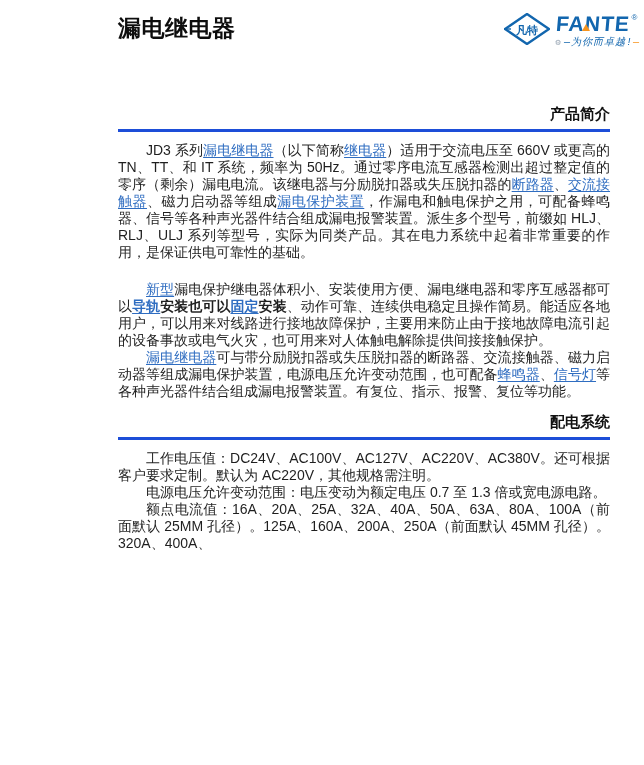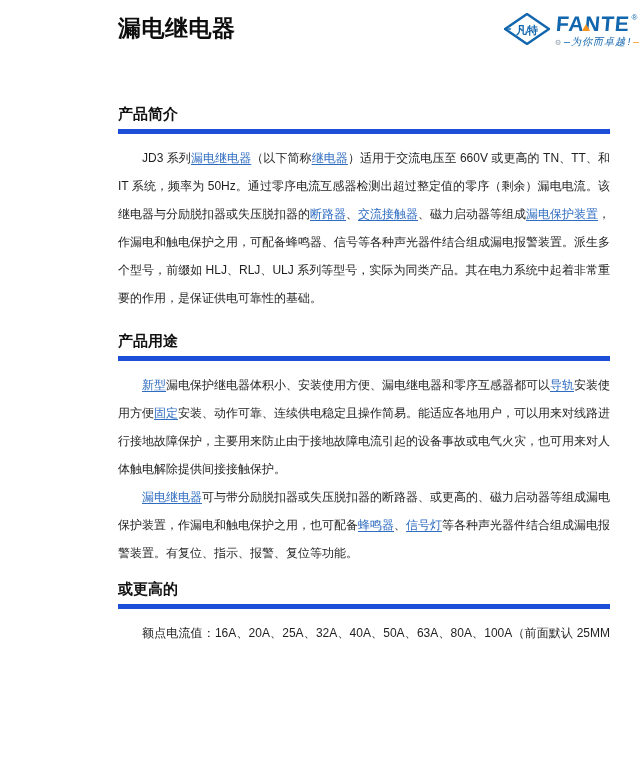--- a/index.html
+++ b/index.html
@@ -86,37 +86,38 @@
   }
   .section { margin-top: 20px; }
   .section.first { margin-top: 62px; }
   .section.last { margin-top: 13px; }
   .sec-head {
     font-size: 15px;
     line-height: 18px;
     font-weight: bold;
     color: #111111;
     padding-bottom: 6px;
-    border-bottom: 5px solid #1d4ed8;
+    border-bottom: 3px solid #1d4ed8;
+    text-align: right;
   }
   .sec-body { margin-top: 10px; }
   .para {
-    font-size: 12px;
-    line-height: 28px;
+    font-size: 14px;
+    line-height: 17px;
     text-indent: 2em;
     text-align: justify;
     color: #1f1f1f;
   }
   .para a.link {
     color: #2f6dc1;
     text-decoration: underline;
     text-underline-offset: 2px;
     cursor: pointer;
   }
-  .para .bold { font-weight: normal; }
+  .para .bold { font-weight: bold; }
 </style>
 </head>
 <body>
 
 <div class="page">
 
   <h1 class="doc-title">漏电继电器</h1>
 
   <div class="logo">
     <svg width="46" height="32" viewBox="0 0 46 32">
@@ -139,28 +140,29 @@
   <div class="content">
 
     <section class="section first">
       <h2 class="sec-head">产品简介</h2>
       <div class="sec-body">
           <p class="para"><span>JD3 系列</span><a class="link" href="#">漏电继电器</a><span>（以下简称</span><a class="link" href="#">继电器</a><span>）适用于交流电压至 660V 或更高的 TN、TT、和 IT 系统，频率为 50Hz。通过零序电流互感器检测出超过整定值的零序（剩余）漏电电流。该继电器与分励脱扣器或失压脱扣器的</span><a class="link" href="#">断路器</a><span>、</span><a class="link" href="#">交流接触器</a><span>、磁力启动器等组成</span><a class="link" href="#">漏电保护装置</a><span>，作漏电和触电保护之用，可配备蜂鸣器、信号等各种声光器件结合组成漏电报警装置。派生多个型号，前缀如 HLJ、RLJ、ULJ 系列等型号，实际为同类产品。其在电力系统中起着非常重要的作用，是保证供电可靠性的基础。</span></p>
         </div>
     </section>
 
     <section class="section">
-      <h2 class="sec-head">产品用途</h2>
       <div class="sec-body">
-          <p class="para"><a class="link" href="#">新型</a><span>漏电保护继电器体积小、安装使用方便、漏电继电器和零序互感器都可以</span><a class="link bold" href="#">导轨</a><span class="bold">安装使用方便</span><a class="link bold" href="#">固定</a><span class="bold">安装</span><span>、动作可靠、连续供电稳定且操作简易。能适应各地用户，可以用来对线路进行接地故障保护，主要用来防止由于接地故障电流引起的设备事故或电气火灾，也可用来对人体触电解除提供间接接触保护。</span></p>
-          <p class="para"><a class="link" href="#">漏电继电器</a><span>可与带分励脱扣器或失压脱扣器的断路器、或更高的、磁力启动器等组成漏电保护装置，作漏电和触电保护之用，也可配备</span><a class="link" href="#">蜂鸣器</a><span>、</span><a class="link" href="#">信号灯</a><span>等各种声光器件结合组成漏电报警装置。有复位、指示、报警、复位等功能。</span></p>
+          <p class="para"><a class="link" href="#">新型</a><span>漏电保护继电器体积小、安装使用方便、漏电继电器和零序互感器都可以</span><a class="link bold" href="#">导轨</a><span class="bold">安装也可以</span><a class="link bold" href="#">固定</a><span class="bold">安装</span><span>、动作可靠、连续供电稳定且操作简易。能适应各地用户，可以用来对线路进行接地故障保护，主要用来防止由于接地故障电流引起的设备事故或电气火灾，也可用来对人体触电解除提供间接接触保护。</span></p>
+          <p class="para"><a class="link" href="#">漏电继电器</a><span>可与带分励脱扣器或失压脱扣器的断路器、交流接触器、磁力启动器等组成漏电保护装置，电源电压允许变动范围，也可配备</span><a class="link" href="#">蜂鸣器</a><span>、</span><a class="link" href="#">信号灯</a><span>等各种声光器件结合组成漏电报警装置。有复位、指示、报警、复位等功能。</span></p>
         </div>
     </section>
 
     <section class="section last">
-      <h2 class="sec-head">或更高的</h2>
+      <h2 class="sec-head">配电系统</h2>
       <div class="sec-body">
+          <p class="para"><span>工作电压值：DC24V、AC100V、AC127V、AC220V、AC380V。还可根据客户要求定制。默认为 AC220V，其他规格需注明。</span></p>
+          <p class="para"><span>电源电压允许变动范围：电压变动为额定电压 0.7 至 1.3 倍或宽电源电路。</span></p>
           <p class="para"><span>额点电流值：16A、20A、25A、32A、40A、50A、63A、80A、100A（前面默认 25MM 孔径）。125A、160A、200A、250A（前面默认 45MM 孔径）。320A、400A、</span></p>
         </div>
     </section>
 
   </div>
 </div>
 
 </body></html>

